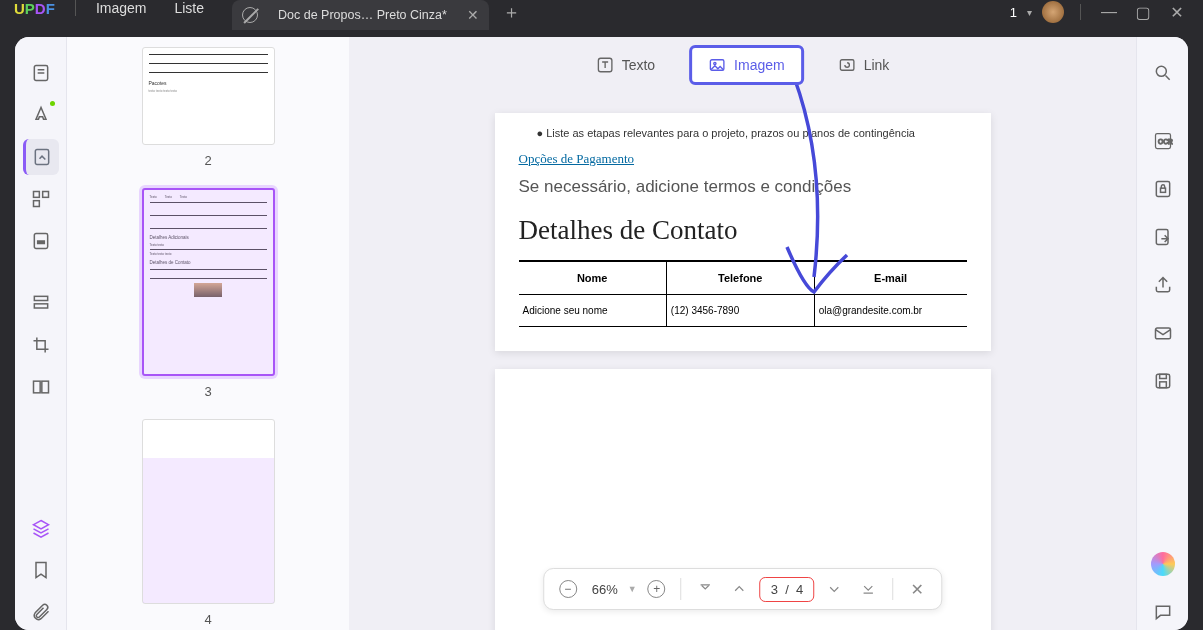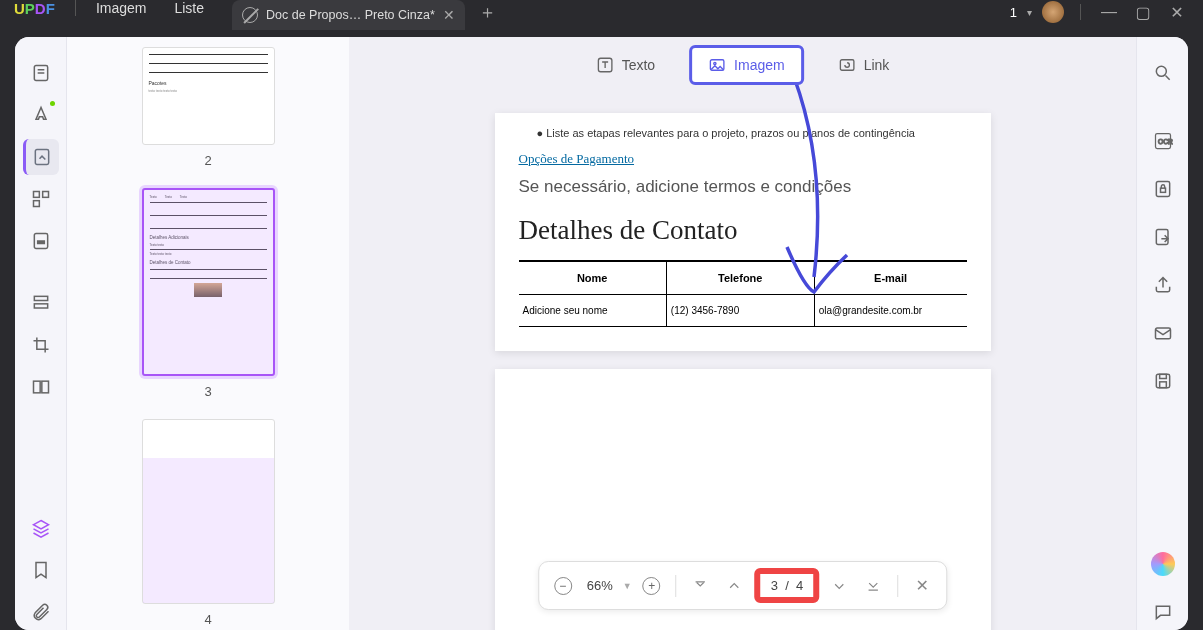--- a/index.html
+++ b/index.html
@@ -7,21 +7,21 @@
 
 .titlebar { height: 37px; background: #2a2a2e; display: flex; align-items: flex-start; color: #ddd; }
 .logo { padding: 0 14px; font-weight: 700; font-size: 15px; }
 .logo .u { color: #e0dc3a; }
 .logo .p { color: #5dd05d; }
 .logo .d { color: #a855f7; }
 .logo .f { color: #4a90e2; }
 .divider { width: 1px; height: 16px; background: #555; margin: 0 6px; }
 .menu-item { padding: 0 14px; font-size: 14px; color: #ddd; cursor: pointer; }
 .notif-dot { width: 6px; height: 6px; background: #5dd05d; border-radius: 50%; position: relative; top: -8px; left: -8px; }
-.tab { display: flex; align-items: center; background: #3a3a3e; border-radius: 8px 8px 0 0; padding: 0 10px; height: 30px; margin-left: 8px; gap: 8px; }
+.tab { display: flex; align-items: center; background: #3a3a3e; border-radius: 8px 8px 0 0; padding: 0 10px; height: 30px; margin-left: 8px; gap: 20px; }
 .tab-icon { width: 16px; height: 16px; border: 1.5px solid #aaa; border-radius: 50%; position: relative; }
 .tab-icon::after { content: ""; position: absolute; width: 20px; height: 1.5px; background: #aaa; top: 50%; left: -2px; transform: rotate(-45deg); }
 .tab-title { font-size: 12.5px; color: #ddd; }
 .tab-close { color: #aaa; font-size: 14px; cursor: pointer; }
 .add-tab { margin-left: 14px; color: #aaa; font-size: 18px; cursor: pointer; }
 .titlebar-right { margin-left: auto; display: flex; align-items: center; gap: 10px; padding-right: 14px; }
 .notif-num { color: #fff; font-size: 13px; }
 .chevron-down { color: #aaa; font-size: 10px; }
 .avatar { width: 22px; height: 22px; border-radius: 50%; background: radial-gradient(circle, #d4a574, #8b5a2b); }
 .win-btn { width: 24px; height: 24px; display: flex; align-items: center; justify-content: center; color: #aaa; cursor: pointer; }
@@ -84,21 +84,21 @@
 
 .arrow-svg { position: absolute; top: 0; left: 0; pointer-events: none; z-index: 5; }
 
 .right-toolbar { width: 52px; background: #f5f5fa; display: flex; flex-direction: column; align-items: center; padding-top: 18px; gap: 12px; border-left: 1px solid #e5e5ed; }
 .ai-icon { width: 24px; height: 24px; border-radius: 50%; background: conic-gradient(#ff6b9d, #feca57, #48dbfb, #a29bfe, #ff6b9d); }
 
 .bottom-bar { position: absolute; bottom: 20px; left: 50%; transform: translateX(-50%); display: flex; align-items: center; gap: 6px; background: #fff; border: 1px solid #ddd; border-radius: 10px; padding: 6px 10px; box-shadow: 0 2px 6px rgba(0,0,0,0.08); }
 .bb-btn { width: 28px; height: 28px; display: flex; align-items: center; justify-content: center; color: #666; border-radius: 6px; cursor: pointer; }
 .bb-zoom { font-size: 13px; color: #444; padding: 0 4px; }
 .bb-sep { width: 1px; height: 22px; background: #ddd; margin: 0 4px; }
-.bb-page { border: 6px solid #ef4444; border-radius: 6px; padding: 4px 10px; font-size: 13px; color: #444; }
+.bb-page { border: 1px solid #ef4444; border-radius: 6px; padding: 4px 10px; font-size: 13px; color: #444; }
 </style>
 </head>
 <body>
 
 <div class="titlebar">
   <div class="logo"><span class="u">U</span><span class="p">P</span><span class="d">D</span><span class="f">F</span></div>
   <div class="divider"></div>
   <div class="menu-item">Imagem</div>
   <div class="menu-item">Liste</div>
   <span class="notif-dot"></span>

